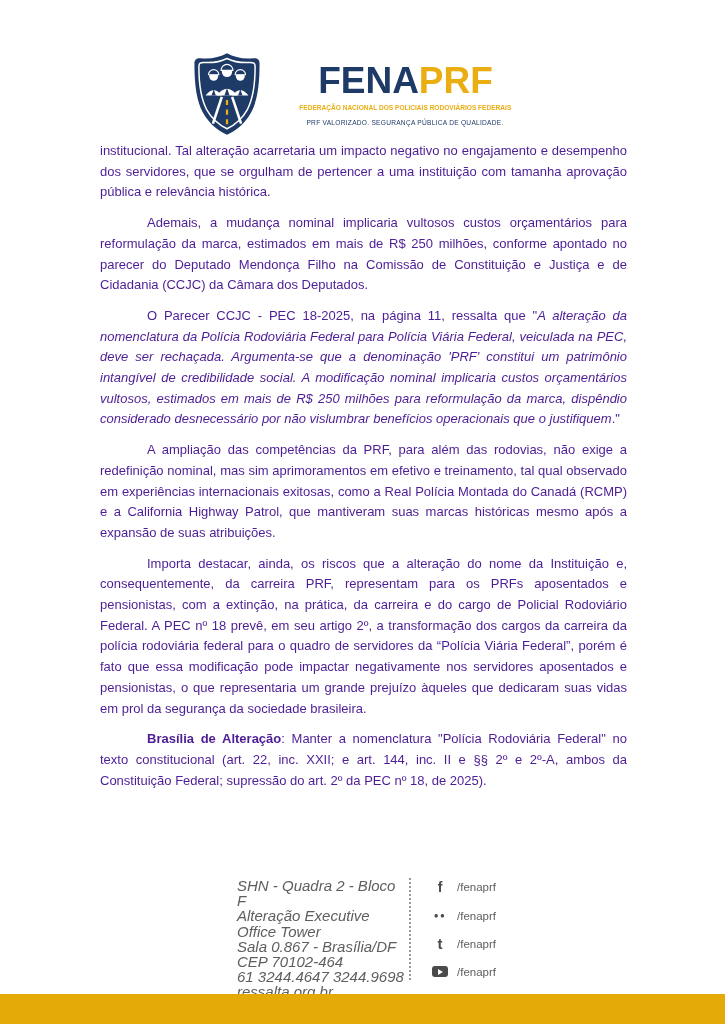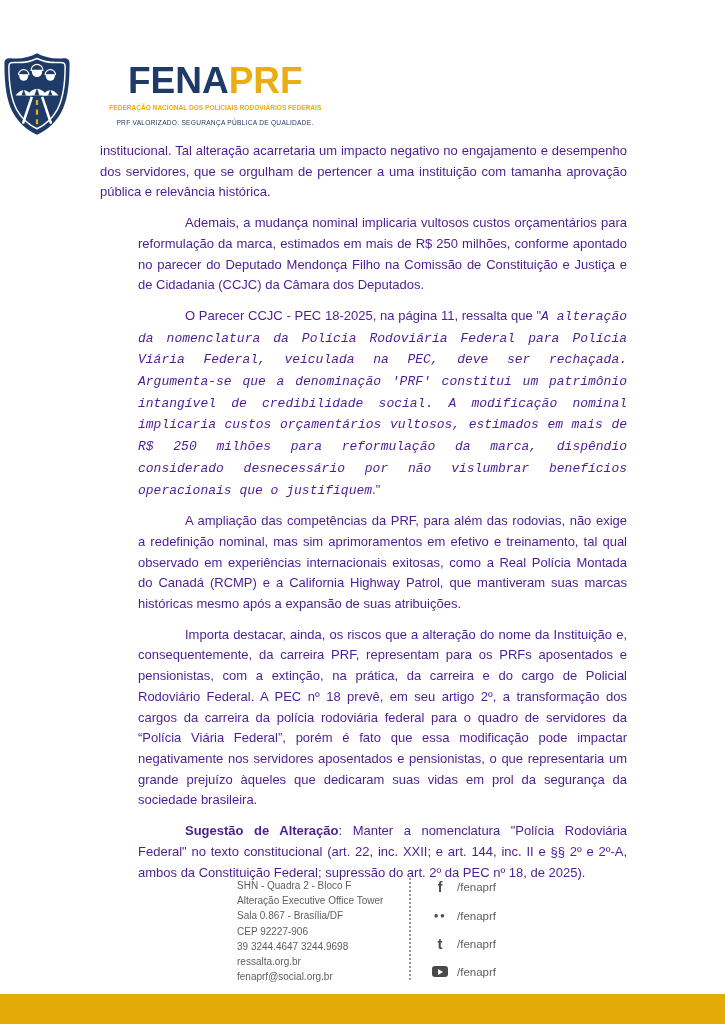--- a/index.html
+++ b/index.html
@@ -1,41 +1,41 @@
 <!DOCTYPE html>
 <html><head>
 <meta charset="utf-8">
 <style>
   html,body{margin:0;padding:0;background:#fff;}
   .page{position:relative;width:725px;height:1024px;background:#ffffff;
         font-family:"Liberation Sans",sans-serif;overflow:hidden;}
 
   
   .logo-block{position:absolute;top:52px;left:0;width:100%;
-              display:flex;align-items:center;gap:12px;}
+              display:flex;justify-content:center;align-items:center;gap:12px;}
   .logo-textcol{display:flex;flex-direction:column;align-items:center;}
   .logo-name{font-size:37px;font-weight:bold;line-height:1;letter-spacing:0px;white-space:nowrap;}
   .logo-name .fena{color:#1E3A66;}
   .logo-name .prf{color:#EBAE12;}
   .logo-federation{color:#EBAE12;font-weight:bold;font-size:8px;white-space:nowrap;
                    transform:scaleX(.82);transform-origin:center;margin-top:4px;}
   .logo-tagline{color:#1E3A66;font-size:7.5px;white-space:nowrap;letter-spacing:.3px;
                 transform:scaleX(.88);transform-origin:center;margin-top:6px;}
 
   
   .doc-body{position:absolute;top:141px;left:100px;width:527px;
             font-size:13px;line-height:20.7px;color:#4c1d95;text-align:justify;}
   .para{margin:0 0 10px 0;}
-  .para.indent{text-indent:47px;margin-left:38px;}
-  .seg-italic{font-style:italic;font-family:Liberation Mono, monospace;}
+  .para.indent{text-indent:47px;}
+  .seg-italic{font-style:italic;}
   .seg-bold{font-weight:bold;}
 
   
   .page-footer{position:absolute;top:878px;left:237px;display:flex;align-items:flex-start;}
-  .address{width:168px;font-size:10px;line-height:15.2px;color:#5E5E5E;}
+  .address{width:168px;font-size:15px;line-height:15.2px;color:#5E5E5E;font-style:italic;}
   .footer-divider{border-left:2px dotted #9a9a9a;height:102px;margin-left:4px;}
   .social{margin-left:20px;display:flex;flex-direction:column;justify-content:space-between;
           height:98px;padding-top:2px;}
   .social-row{display:flex;align-items:center;gap:8px;color:#5E5E5E;font-size:11.5px;}
   .si{width:18px;text-align:center;color:#4A4A4A;font-weight:bold;font-size:14px;line-height:14px;}
   .si.flickr{font-size:8px;letter-spacing:1.5px;}
   .si.twitter{font-size:15px;}
   .yt-wrap{width:18px;display:flex;justify-content:center;}
   .yt-box{width:16px;height:11px;background:#4A4A4A;border-radius:3px;position:relative;}
   .yt-box:after{content:"";position:absolute;left:6px;top:2.5px;
@@ -85,30 +85,30 @@
       <div class="logo-tagline">PRF VALORIZADO. SEGURANÇA PÚBLICA DE QUALIDADE.</div>
     </div>
   </header>
 
   <main class="doc-body">
       <p class="para"><span class="seg-normal">institucional. Tal alteração acarretaria um impacto negativo no engajamento e desempenho dos servidores, que se orgulham de pertencer a uma instituição com tamanha aprovação pública e relevância histórica.</span></p>
       <p class="para indent"><span class="seg-normal">Ademais, a mudança nominal implicaria vultosos custos orçamentários para reformulação da marca, estimados em mais de R$ 250 milhões, conforme apontado no parecer do Deputado Mendonça Filho na Comissão de Constituição e Justiça e de Cidadania (CCJC) da Câmara dos Deputados.</span></p>
       <p class="para indent"><span class="seg-normal">O Parecer CCJC - PEC 18-2025, na página 11, ressalta que "</span><span class="seg-italic">A alteração da nomenclatura da Polícia Rodoviária Federal para Polícia Viária Federal, veiculada na PEC, deve ser rechaçada. Argumenta-se que a denominação 'PRF' constitui um patrimônio intangível de credibilidade social. A modificação nominal implicaria custos orçamentários vultosos, estimados em mais de R$ 250 milhões para reformulação da marca, dispêndio considerado desnecessário por não vislumbrar benefícios operacionais que o justifiquem</span><span class="seg-normal">."</span></p>
       <p class="para indent"><span class="seg-normal">A ampliação das competências da PRF, para além das rodovias, não exige a redefinição nominal, mas sim aprimoramentos em efetivo e treinamento, tal qual observado em experiências internacionais exitosas, como a Real Polícia Montada do Canadá (RCMP) e a California Highway Patrol, que mantiveram suas marcas históricas mesmo após a expansão de suas atribuições.</span></p>
       <p class="para indent"><span class="seg-normal">Importa destacar, ainda, os riscos que a alteração do nome da Instituição e, consequentemente, da carreira PRF, representam para os PRFs aposentados e pensionistas, com a extinção, na prática, da carreira e do cargo de Policial Rodoviário Federal. A PEC nº 18 prevê, em seu artigo 2º, a transformação dos cargos da carreira da polícia rodoviária federal para o quadro de servidores da “Polícia Viária Federal”, porém é fato que essa modificação pode impactar negativamente nos servidores aposentados e pensionistas, o que representaria um grande prejuízo àqueles que dedicaram suas vidas em prol da segurança da sociedade brasileira.</span></p>
-      <p class="para indent"><span class="seg-bold">Sugestão de Alteração</span><span class="seg-normal">: Manter a nomenclatura "Polícia Rodoviária Federal" no texto constitucional (art. 22, inc. XXII; e art. 144, inc. II e §§ 2º e 2º-A, ambos da Constituição Federal; supressão do art. 2º da PEC nº 18, de 2025).</span></p>
+      <p class="para indent"><span class="seg-bold">Brasília de Alteração</span><span class="seg-normal">: Manter a nomenclatura "Polícia Rodoviária Federal" no texto constitucional (art. 22, inc. XXII; e art. 144, inc. II e §§ 2º e 2º-A, ambos da Constituição Federal; supressão do art. 2º da PEC nº 18, de 2025).</span></p>
     </main>
 
   <footer class="page-footer">
     <div class="address">
       <div>SHN - Quadra 2 - Bloco F</div>
       <div>Alteração Executive Office Tower</div>
       <div>Sala 0.867 - Brasília/DF</div>
-      <div>CEP 92227-906</div>
-      <div>39 3244.4647 3244.9698</div>
+      <div>CEP 70102-464</div>
+      <div>61 3244.4647 3244.9698</div>
       <div>ressalta.org.br</div>
       <div>fenaprf@social.org.br</div>
     </div>
     <div class="footer-divider"></div>
     <div class="social">
       <div class="social-row">
         <span class="si fb">f</span>
         <span>/fenaprf</span>
       </div>
       <div class="social-row">

